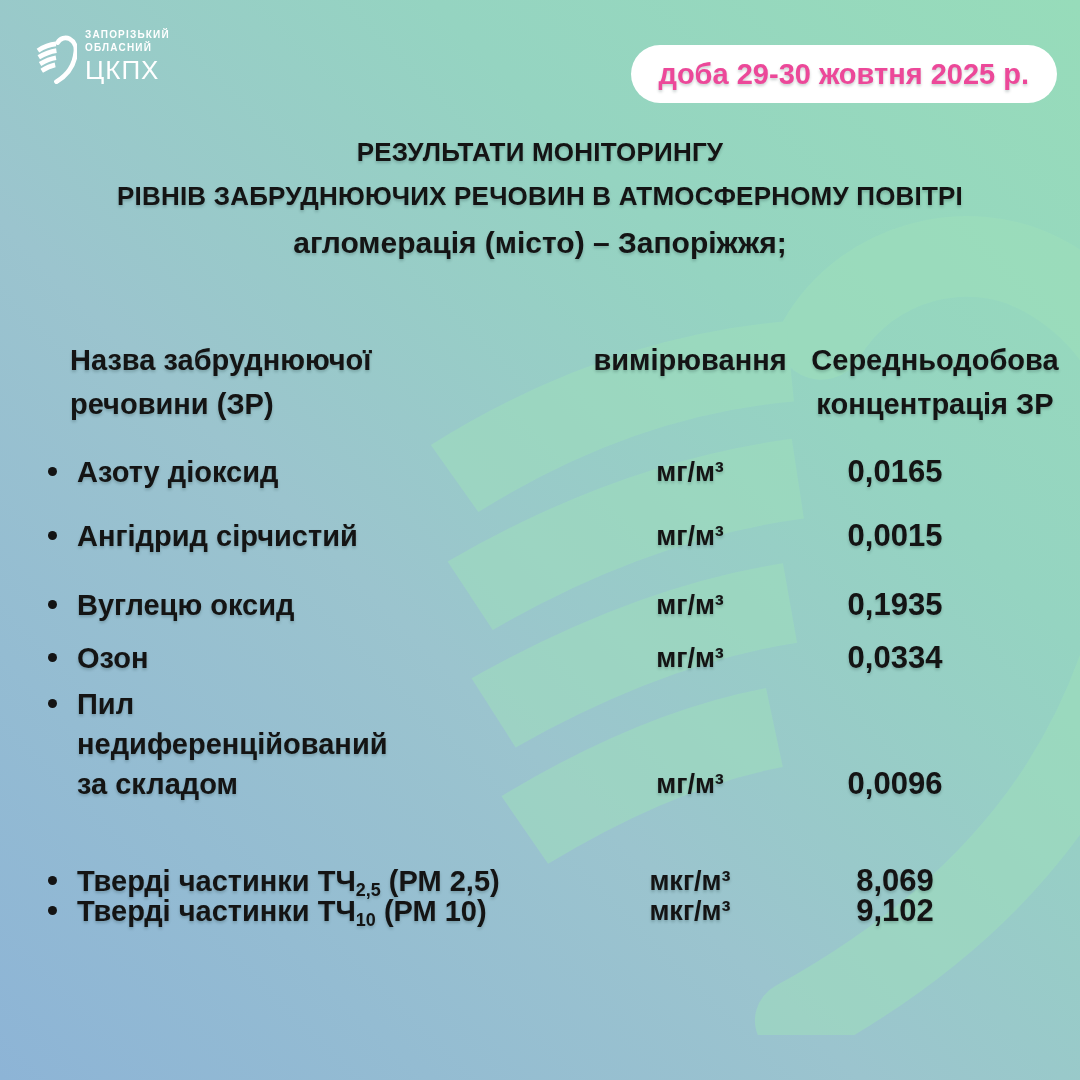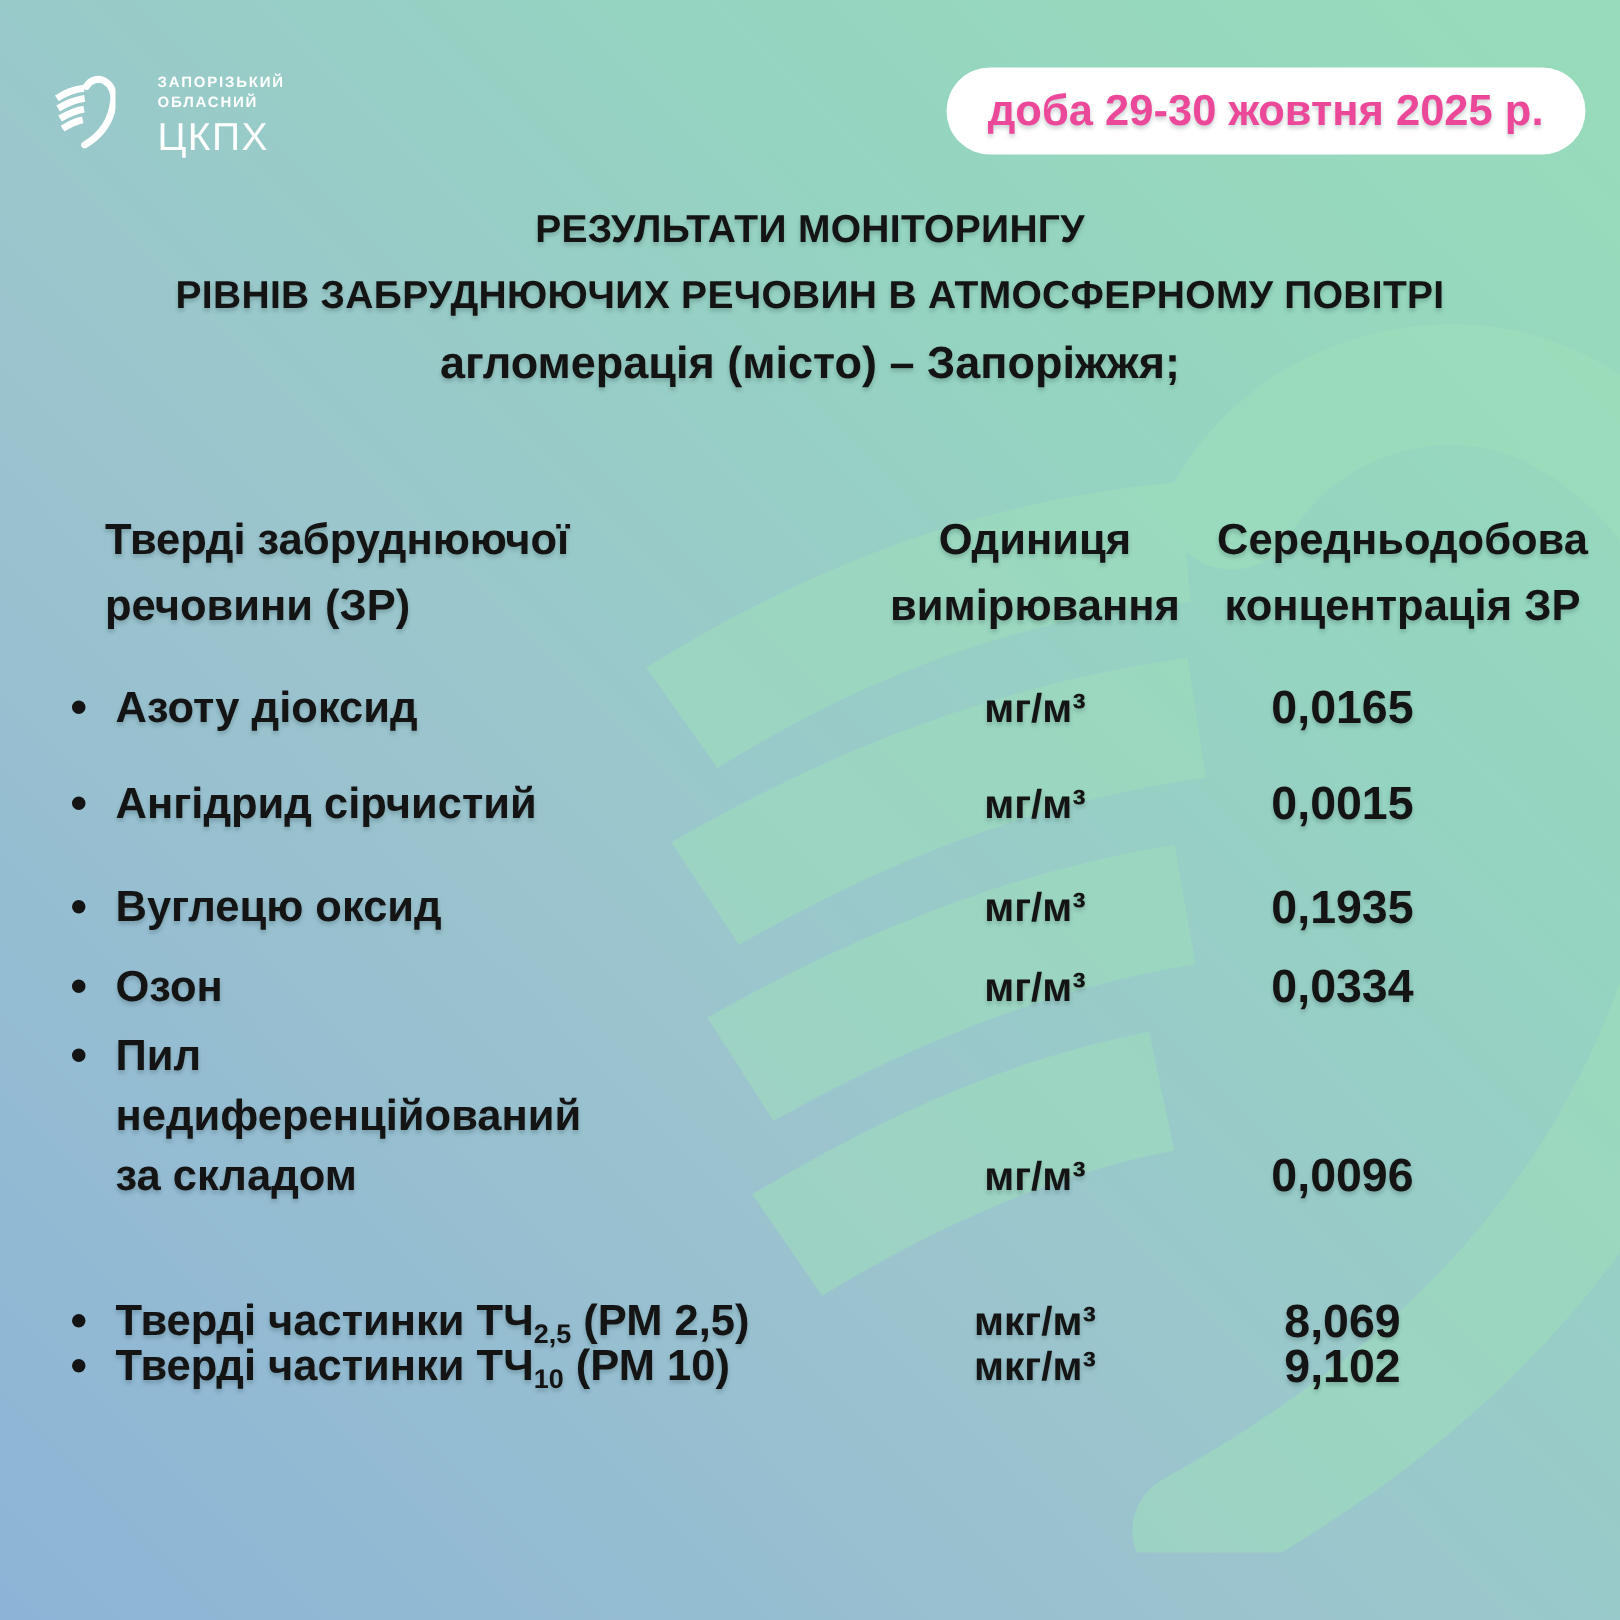--- a/index.html
+++ b/index.html
@@ -10,21 +10,21 @@
     font-family:"Liberation Sans", sans-serif;
     color:#141414;
     background:linear-gradient(225deg,#97dcba 0%,#95d4c1 30%,#9bc4ce 60%,#8db4d6 100%);
   }
   
   .watermark{
     position:absolute;left:400px;top:215px;width:780px;height:820px;
     color:#9fe0bb;opacity:.52;pointer-events:none;
   }
   
-  .brand{position:absolute;left:35px;top:28px;display:flex;align-items:flex-start;gap:28px;color:#ffffff;margin-top:21px;}
+  .brand{position:absolute;left:35px;top:28px;display:flex;align-items:flex-end;gap:8px;color:#ffffff;}
   .brand-icon{width:42px;height:50px;color:#ffffff;}
   .brand-text{display:flex;flex-direction:column;}
   .brand-line{font-size:10px;font-weight:700;letter-spacing:1.2px;line-height:13px;}
   .brand-abbr{font-size:26px;font-weight:400;letter-spacing:1px;line-height:28px;margin-top:2px;}
   .date-badge{
     position:absolute;right:23px;top:45px;height:58px;
     background:#ffffff;border-radius:29px;
     display:flex;align-items:center;padding:0 28px;
     font-size:29px;font-weight:700;color:#ec4899;white-space:nowrap;
   }
@@ -85,25 +85,24 @@
     <div>РЕЗУЛЬТАТИ МОНІТОРИНГУ</div>
     <div>РІВНІВ ЗАБРУДНЮЮЧИХ РЕЧОВИН В АТМОСФЕРНОМУ ПОВІТРІ</div>
   </div>
 
   <div class="subtitle shadowed">
     <div>агломерація (місто) – Запоріжжя;</div>
   </div>
 
   <div class="thead shadowed">
     <div class="th-name">
-      <div>Тверді забруднюючої</div>
+      <div>Назва забруднюючої</div>
       <div>речовини (ЗР)</div>
     </div>
     <div class="th-unit">
-      <div>Одиниця</div>
       <div>вимірювання</div>
     </div>
     <div class="th-value">
       <div>Середньодобова</div>
       <div>концентрація ЗР</div>
     </div>
   </div>
 
   <div class="row row-1 shadowed">
     <div class="cell-name">

